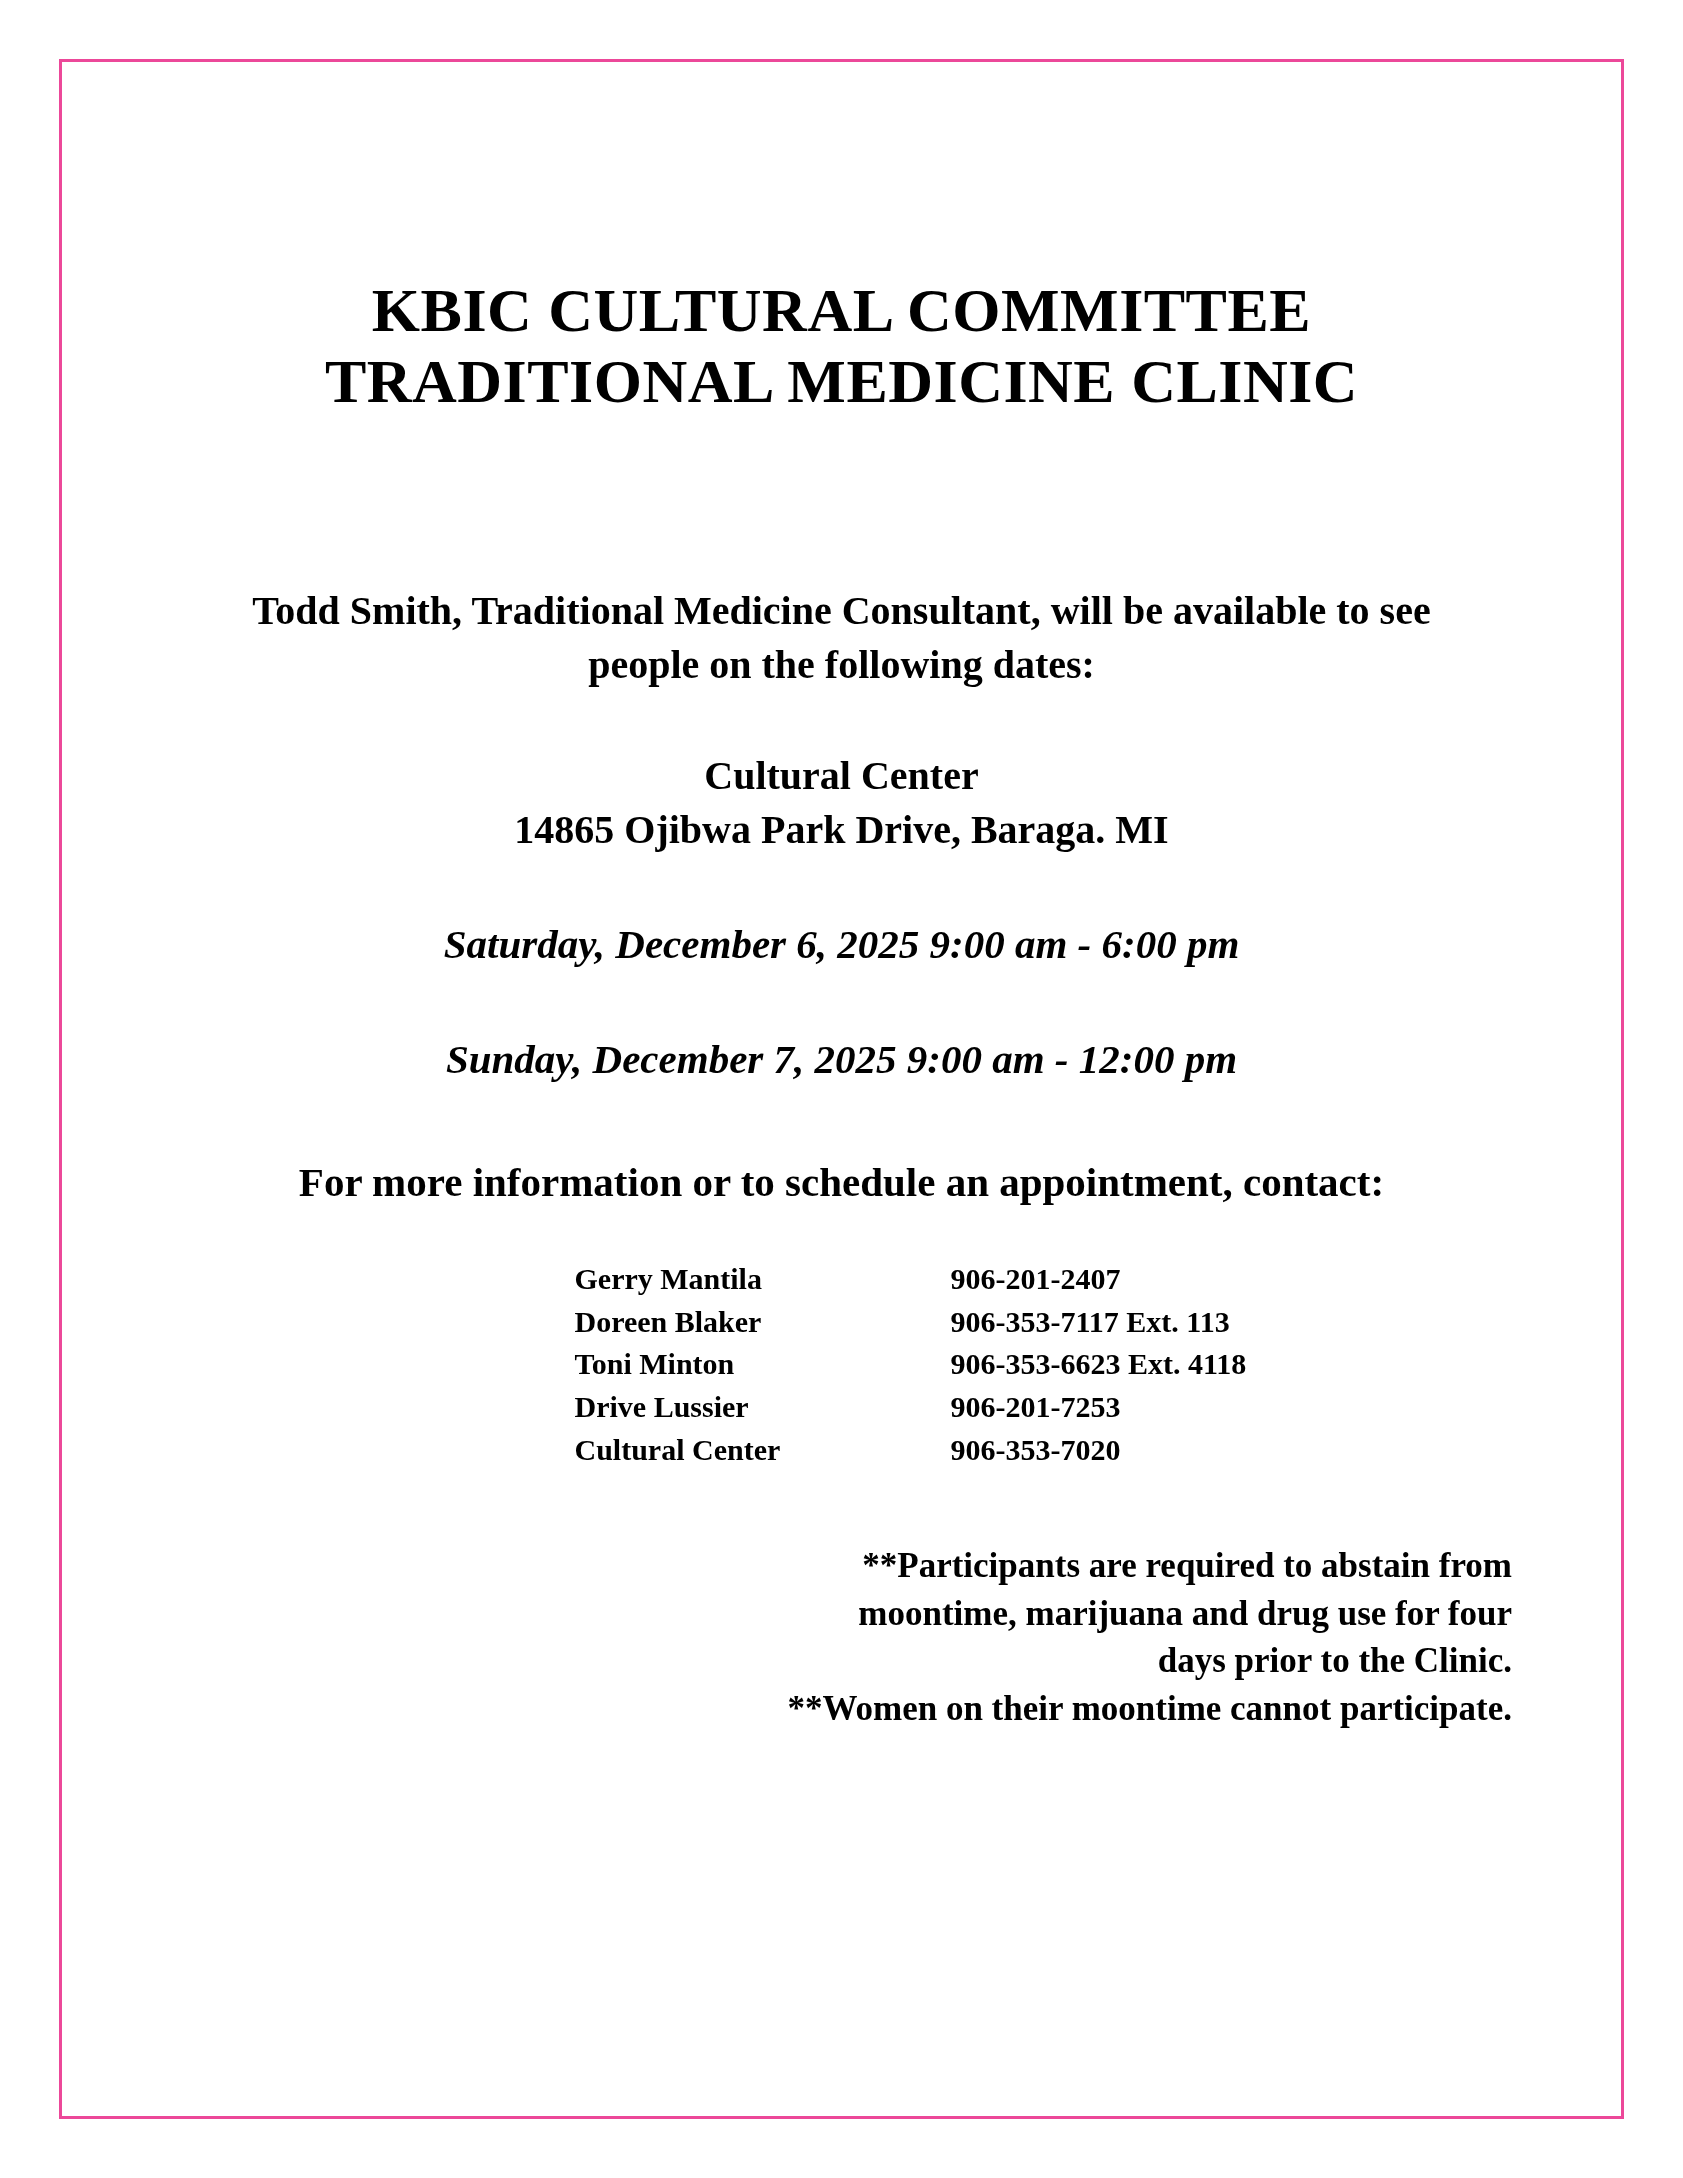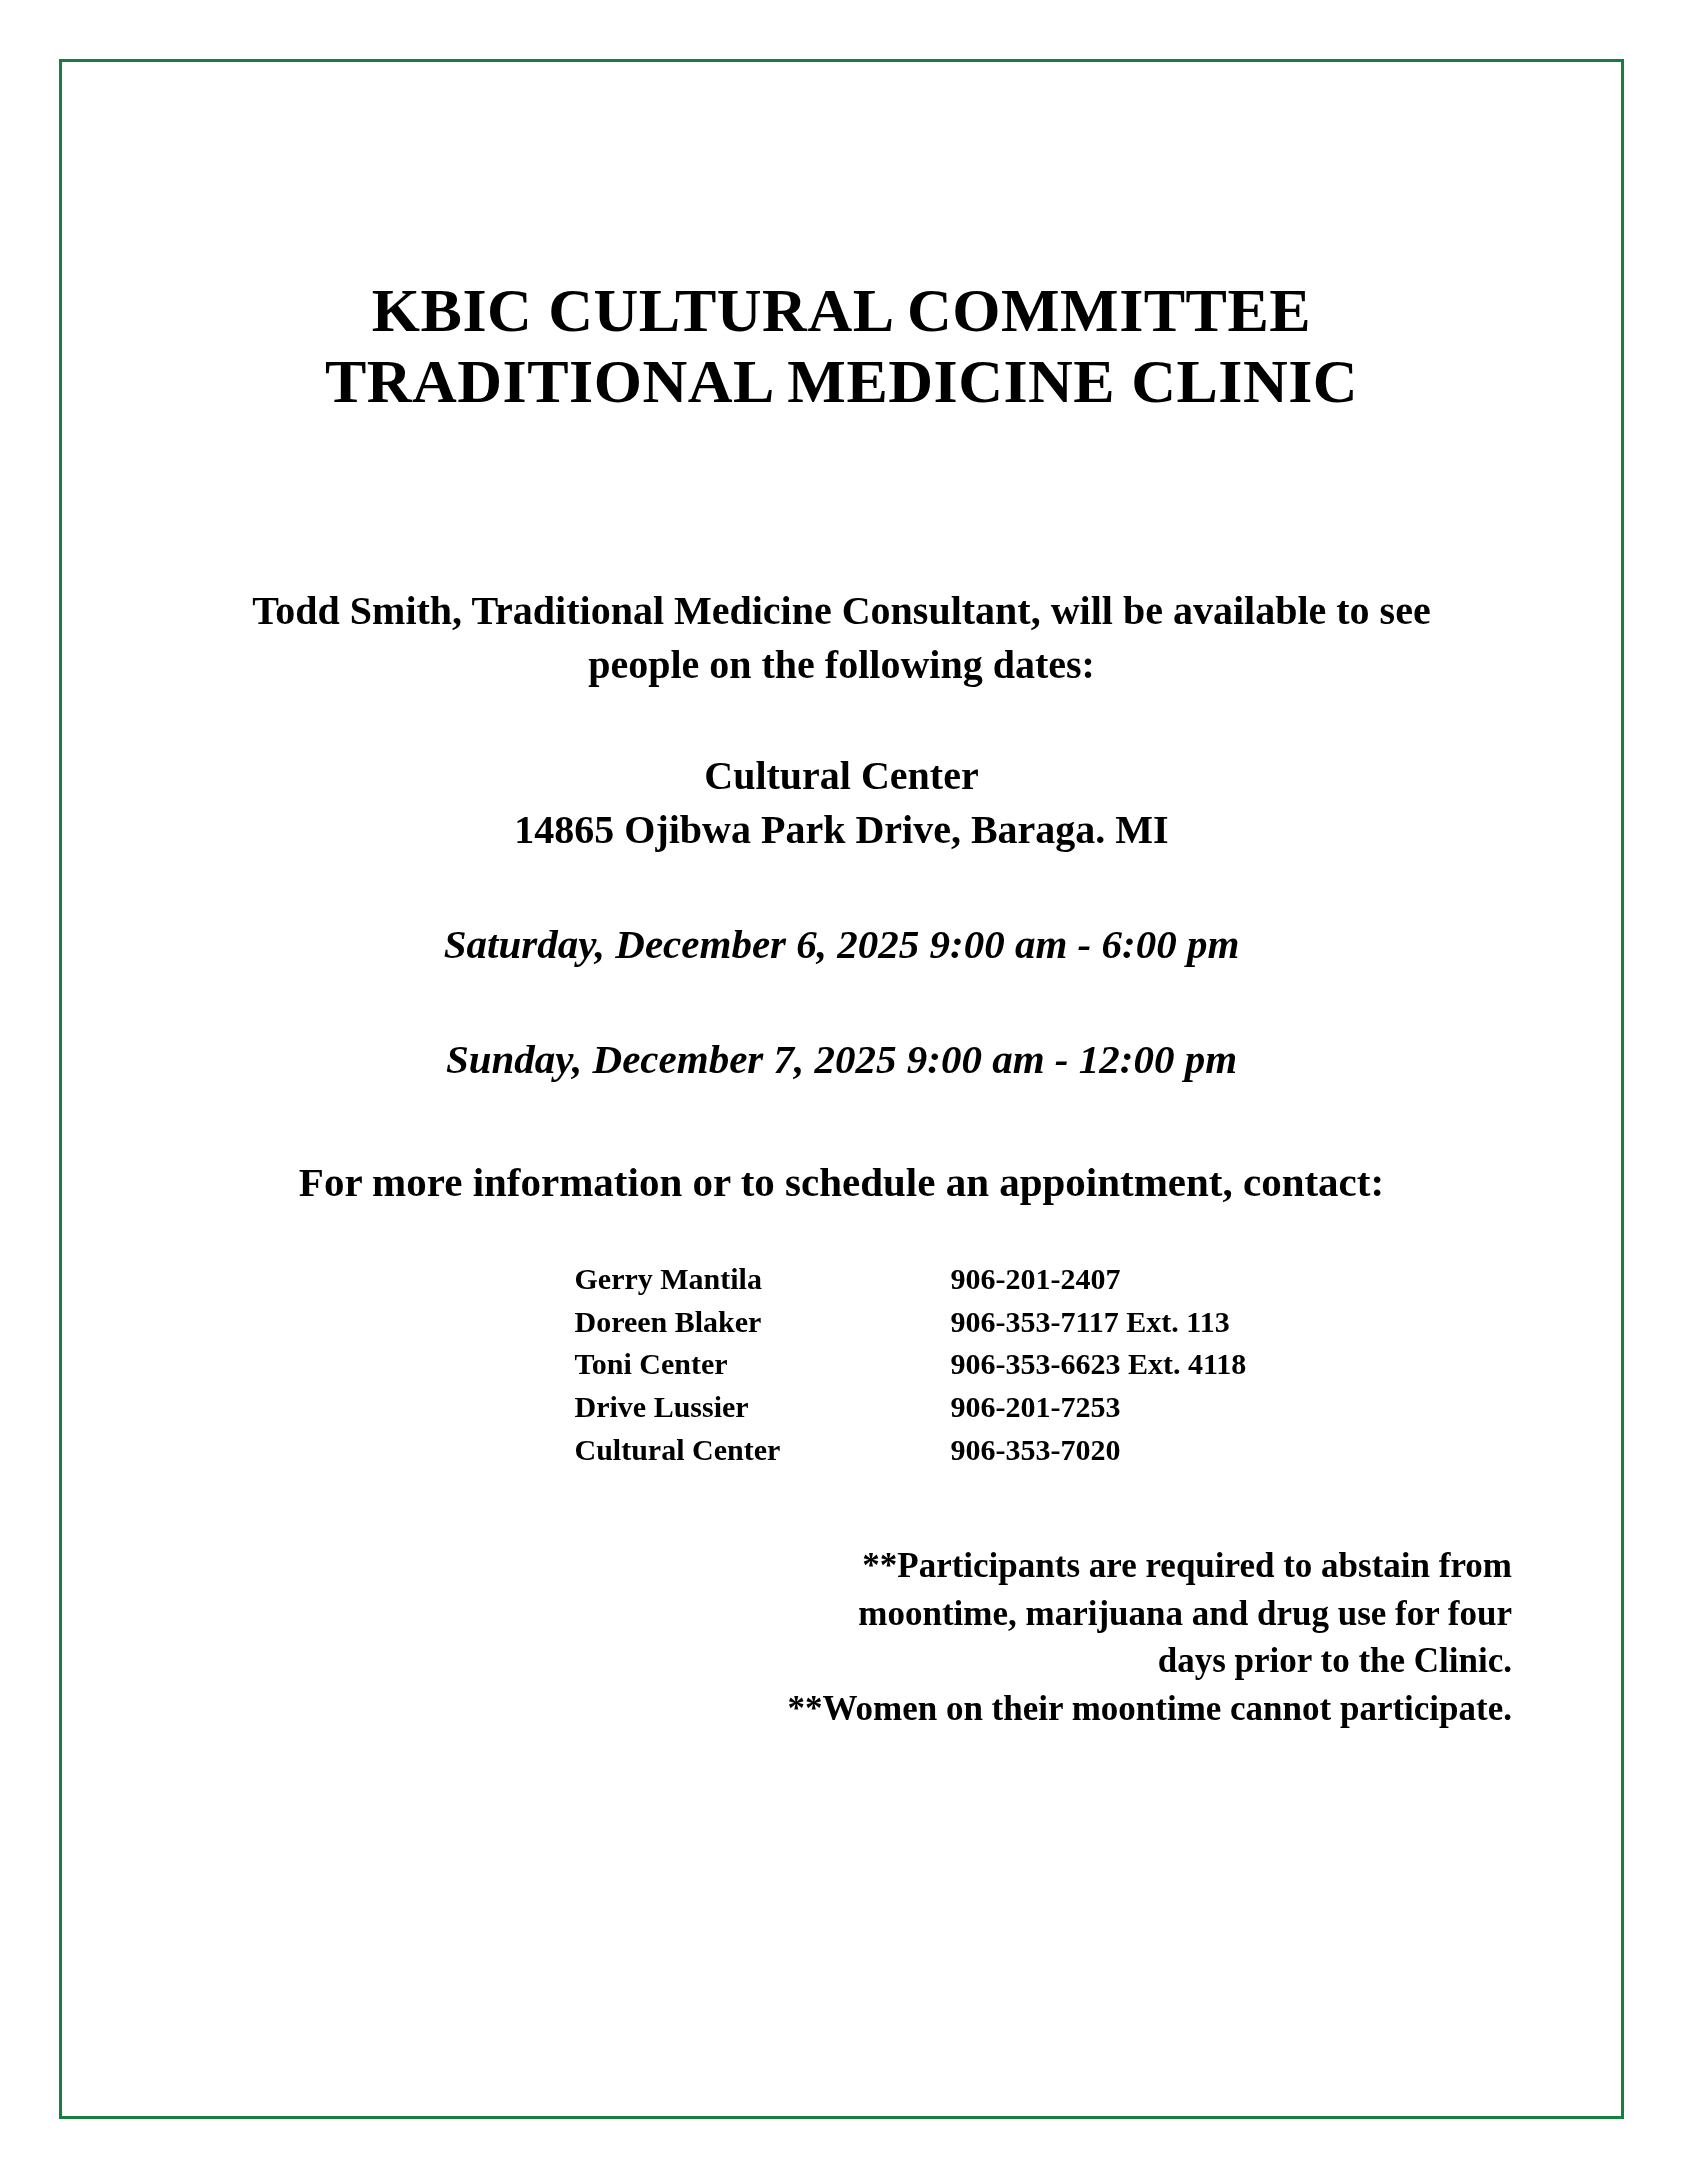--- a/index.html
+++ b/index.html
@@ -20,21 +20,21 @@
     width: 1683px;
     height: 2178px;
     padding: 59px 59px 59px 59px;
     background: #ffffff;
   }
 
   .sheet {
     box-sizing: border-box;
     width: 100%;
     height: 100%;
-    border: 3px solid #15803d;
+    border: 3px solid #ec4899;
     background: #ffffff;
     position: relative;
     padding: 0 109px;
   }
 
   .flyer-title {
     text-align: center;
     font-weight: bold;
     font-size: 62px;
     line-height: 1.14;
@@ -148,21 +148,21 @@
       <tbody>
         <tr>
           <td class="name">Gerry Mantila</td>
           <td class="phone">906-201-2407</td>
         </tr>
         <tr>
           <td class="name">Doreen Blaker</td>
           <td class="phone">906-353-7117 Ext. 113</td>
         </tr>
         <tr>
-          <td class="name">Toni Center</td>
+          <td class="name">Toni Minton</td>
           <td class="phone">906-353-6623 Ext. 4118</td>
         </tr>
         <tr>
           <td class="name">Drive Lussier</td>
           <td class="phone">906-201-7253</td>
         </tr>
         <tr>
           <td class="name">Cultural Center</td>
           <td class="phone">906-353-7020</td>
         </tr>

